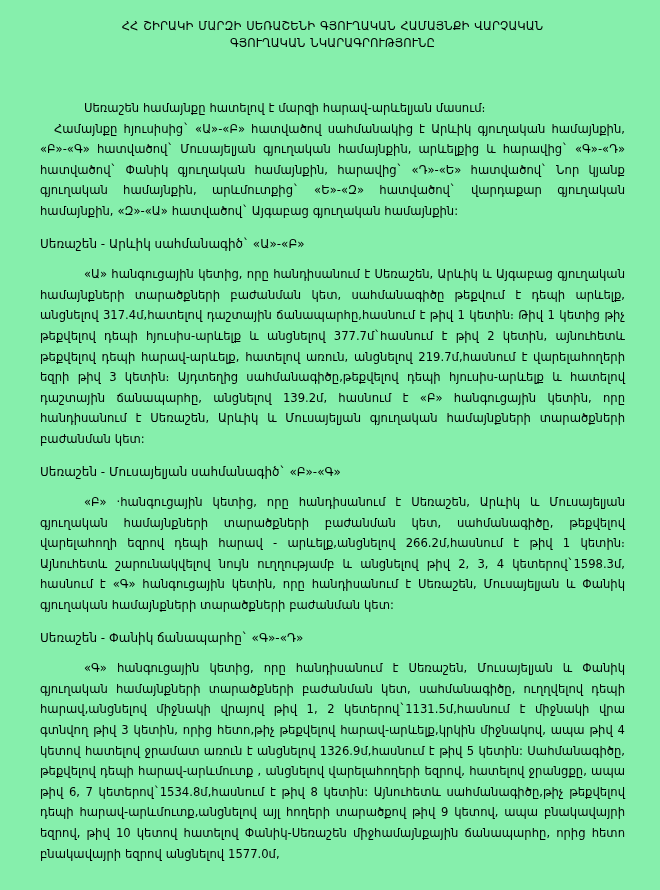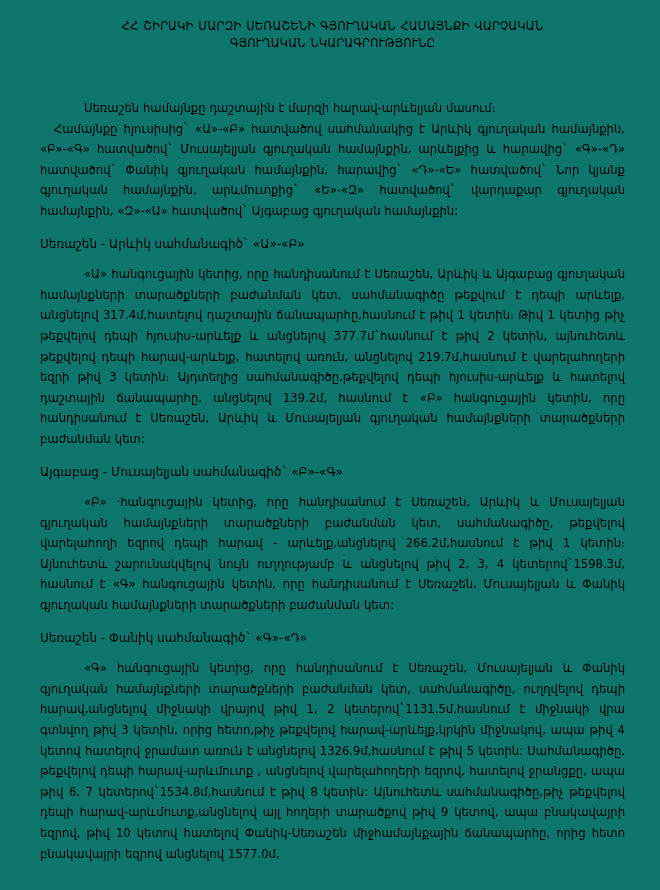--- a/index.html
+++ b/index.html
@@ -10,21 +10,21 @@
   }
   body {
     font-family: "DejaVu Sans", "Liberation Sans", sans-serif;
     color: #000000;
   }
   #page {
     position: relative;
     width: 660px;
     height: 890px;
     overflow: hidden;
-    background: #0f766e;
+    background: #86efac;
     box-sizing: border-box;
   }
   .doc-body {
     position: absolute;
     left: 40px;
     top: 0;
     width: 585px;
   }
   .doc-title {
     text-align: center;
@@ -74,26 +74,26 @@
 <div id="page">
   <div class="doc-body">
 
     <div class="doc-title">
       <span class="tl">ՀՀ ՇԻՐԱԿԻ ՄԱՐԶԻ ՍԵՌԱՇԵՆԻ ԳՅՈՒՂԱԿԱՆ ՀԱՄԱՅՆՔԻ ՎԱՐՉԱԿԱՆ</span>
       <span class="tl">ԳՅՈՒՂԱԿԱՆ ՆԿԱՐԱԳՐՈՒԹՅՈՒՆԸ</span>
     </div>
 
     <div class="spacer-after-title"></div>
 
-    <p class="para">Սեռաշեն համայնքը դաշտային է մարզի հարավ-արևելյան մասում։</p>
+    <p class="para">Սեռաշեն համայնքը հատելով է մարզի հարավ-արևելյան մասում։</p>
     <p class="para cont">Համայնքը հյուսիսից` «Ա»-«Բ» հատվածով սահմանակից է Արևիկ գյուղական համայնքին, «Բ»-«Գ» հատվածով` Մուսայելյան գյուղական համայնքին, արևելքից և հարավից` «Գ»-«Դ» հատվածով` Փանիկ գյուղական համայնքին, հարավից` «Դ»-«Ե» հատվածով` Նոր կյանք գյուղական համայնքին, արևմուտքից` «Ե»-«Զ» հատվածով` վարդաքար գյուղական համայնքին, «Զ»-«Ա» հատվածով` Այգաբաց գյուղական համայնքին:</p>
 
     <h2 class="section-heading">Սեռաշեն - Արևիկ սահմանագիծ` «Ա»-«Բ»</h2>
     <p class="para">«Ա» հանգուցային կետից, որը հանդիսանում է Սեռաշեն, Արևիկ և Այգաբաց գյուղական համայնքների տարածքների բաժանման կետ, սահմանագիծը թեքվում է դեպի արևելք, անցնելով 317.4մ,հատելով դաշտային ճանապարհը,հասնում է թիվ 1 կետին։ Թիվ 1 կետից թիչ թեքվելով դեպի հյուսիս-արևելք և անցնելով 377.7մ`հասնում է թիվ 2 կետին, այնուհետև թեքվելով դեպի հարավ-արևելք, հատելով առուն, անցնելով 219.7մ,հասնում է վարելահողերի եզրի թիվ 3 կետին։ Այդտեղից սահմանագիծը,թեքվելով դեպի հյուսիս-արևելք և հատելով դաշտային ճանապարհը, անցնելով 139.2մ, հասնում է «Բ» հանգուցային կետին, որը հանդիսանում է Սեռաշեն, Արևիկ և Մուսայելյան գյուղական համայնքների տարածքների բաժանման կետ:</p>
 
-    <h2 class="section-heading">Այգաբաց - Մուսայելյան սահմանագիծ` «Բ»-«Գ»</h2>
+    <h2 class="section-heading">Սեռաշեն - Մուսայելյան սահմանագիծ` «Բ»-«Գ»</h2>
     <p class="para">«Բ» ·հանգուցային կետից, որը հանդիսանում է Սեռաշեն, Արևիկ և Մուսայելյան գյուղական համայնքների տարածքների բաժանման կետ, սահմանագիծը, թեքվելով վարելահողի եզրով դեպի հարավ - արևելք,անցնելով 266.2մ,հասնում է թիվ 1 կետին։ Այնուհետև շարունակվելով նույն ուղղությամբ և անցնելով թիվ 2, 3, 4 կետերով`1598.3մ, հասնում է «Գ» հանգուցային կետին, որը հանդիսանում է Սեռաշեն, Մուսայելյան և Փանիկ գյուղական համայնքների տարածքների բաժանման կետ:</p>
 
-    <h2 class="section-heading">Սեռաշեն - Փանիկ սահմանագիծ` «Գ»-«Դ»</h2>
+    <h2 class="section-heading">Սեռաշեն - Փանիկ ճանապարհը` «Գ»-«Դ»</h2>
     <p class="para">«Գ» հանգուցային կետից, որը հանդիսանում է Սեռաշեն, Մուսայելյան և Փանիկ գյուղական համայնքների տարածքների բաժանման կետ, սահմանագիծը, ուղղվելով դեպի հարավ,անցնելով միջնակի վրայով թիվ 1, 2 կետերով`1131.5մ,հասնում է միջնակի վրա գտնվող թիվ 3 կետին, որից հետո,թիչ թեքվելով հարավ-արևելք,կրկին միջնակով, ապա թիվ 4 կետով հատելով ջրամատ առուն է անցնելով 1326.9մ,հասնում է թիվ 5 կետին: Սահմանագիծը, թեքվելով դեպի հարավ-արևմուտք , անցնելով վարելահողերի եզրով, հատելով ջրանցքը, ապա թիվ 6, 7 կետերով`1534.8մ,հասնում է թիվ 8 կետին: Այնուհետև սահմանագիծը,թիչ թեքվելով դեպի հարավ-արևմուտք,անցնելով այլ հողերի տարածքով թիվ 9 կետով, ապա բնակավայրի եզրով, թիվ 10 կետով հատելով Փանիկ-Սեռաշեն միջհամայնքային ճանապարհը, որից հետո բնակավայրի եզրով անցնելով 1577.0մ,</p>
 
   </div>
 </div>
 
 </body></html>

